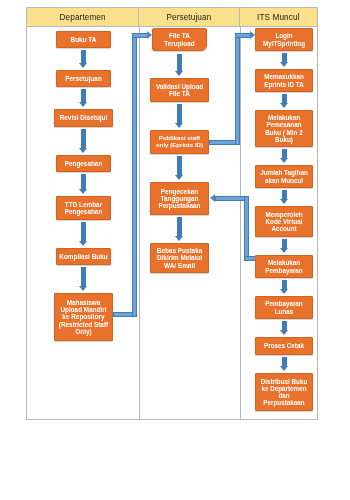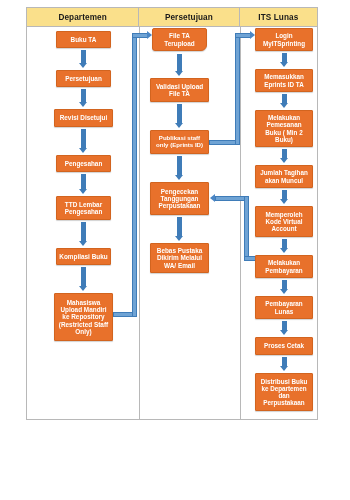--- a/index.html
+++ b/index.html
@@ -42,21 +42,21 @@
   }
   .hdr-cell {
     background: #fae08b;
     border-right: 1px solid #b8b8b8;
     border-bottom: 1px solid #b8b8b8;
     box-sizing: border-box;
     display: flex;
     align-items: center;
     justify-content: center;
     font-size: 8.2px;
-    font-weight: bold;
+    font-weight: normal;
     color: #1a1a1a;
     letter-spacing: .1px;
   }
   .hdr-cell:last-child { border-right: none; }
   .hdr-c1 { width: 113px; }
   .hdr-c2 { width: 101px; }
   .hdr-c3 { width: 78px; }
 
   .vdiv {
     position: absolute;
@@ -142,21 +142,21 @@
   <div class="frame">
 
     <div class="hdr-row">
       <div class="hdr-cell hdr-c1">
         <span>Departemen</span>
       </div>
       <div class="hdr-cell hdr-c2">
         <span>Persetujuan</span>
       </div>
       <div class="hdr-cell hdr-c3">
-        <span>ITS Lunas</span>
+        <span>ITS Muncul</span>
       </div>
     </div>
 
     <div class="vdiv d1"></div>
     <div class="vdiv d2"></div>
 
     <div class="box" style="left:29px; top:23px; width:55px; height:17px; font-size:6.4px;">
       <span>Buku TA</span>
     </div>
 

